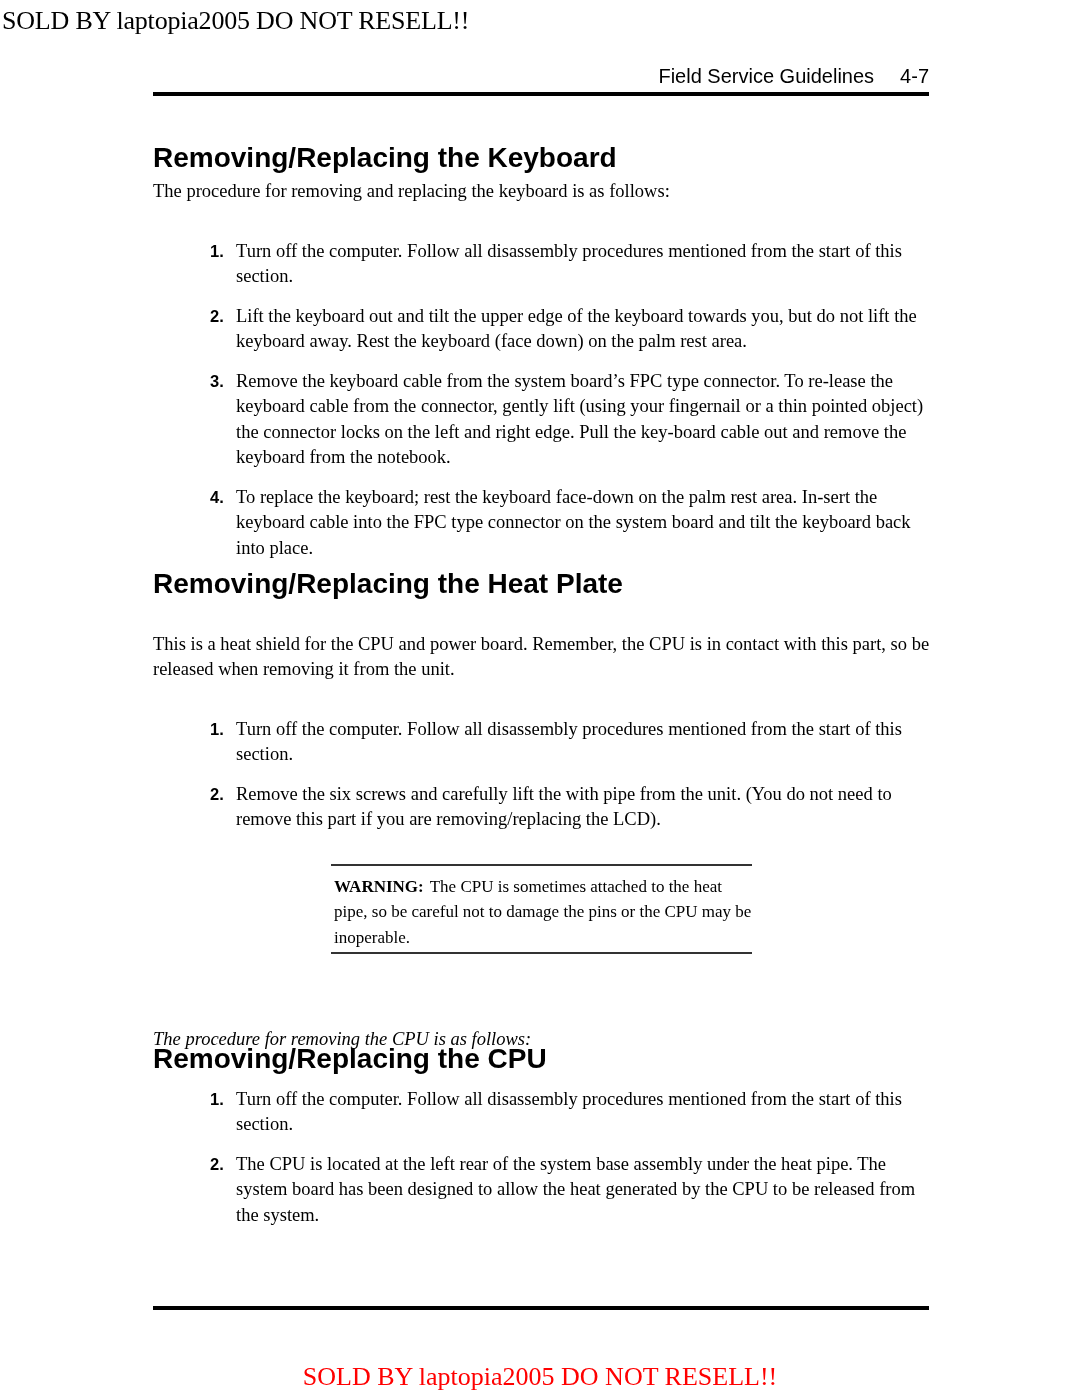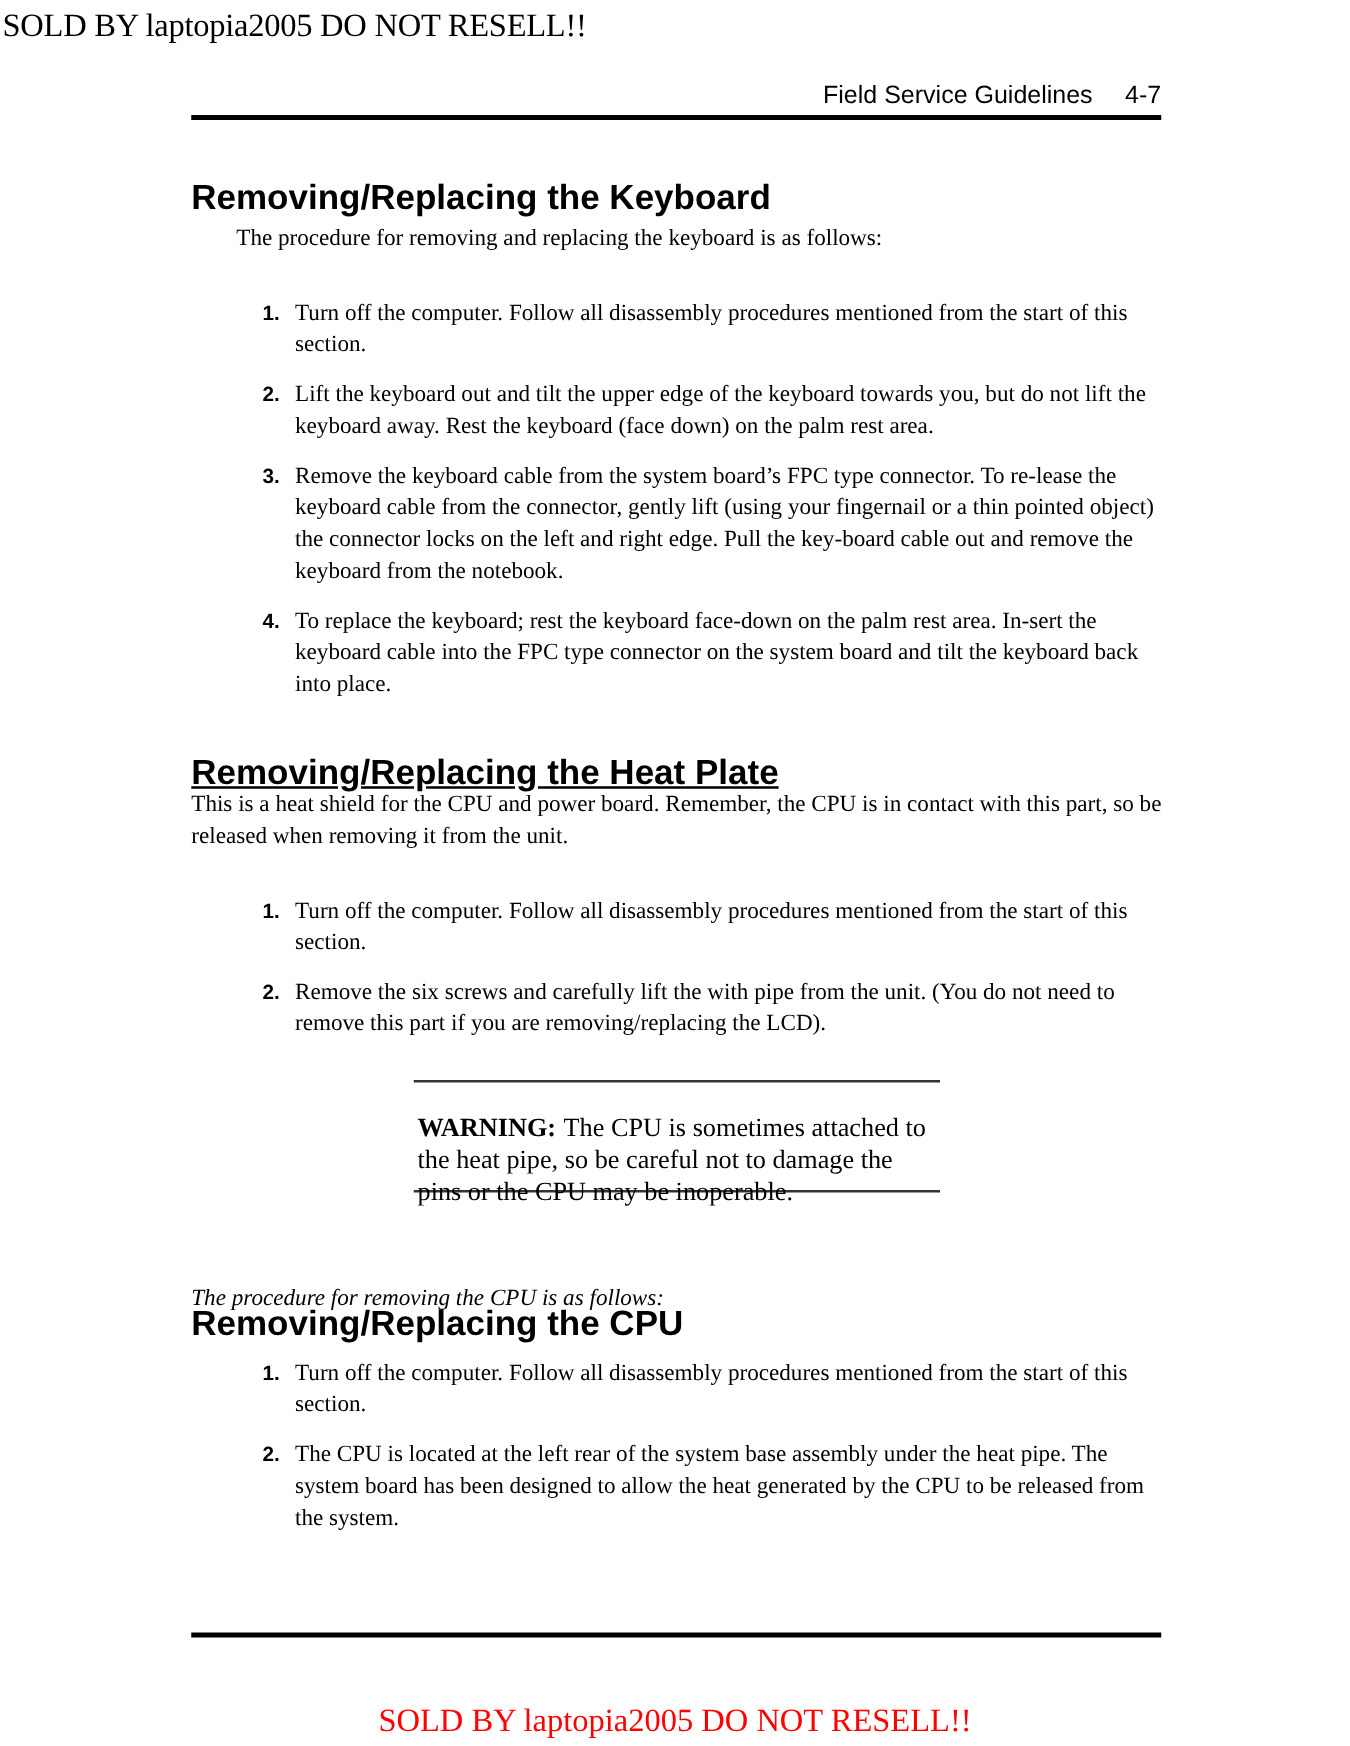--- a/index.html
+++ b/index.html
@@ -91,63 +91,63 @@
       font-weight: bold;
       font-size: 16.5px;
     }
     .warning {
       position: absolute;
       left: 331px;
       top: 864px;
       width: 421px;
       border-top: 2px solid #333;
       border-bottom: 2px solid #333;
-      padding: 24px 0 4px 3px;
+      padding: 8px 0 4px 3px;
       box-sizing: border-box;
       height: 90px;
       font-family: "Liberation Serif", serif;
-      font-size: 21px;
+      font-size: 17px;
       line-height: 25.3px;
     }
     .warning .label {
       font-weight: bold;
       margin-right: 6px;
     }
   </style>
 </head>
 <body>
 
 <div class="watermark-top">SOLD BY laptopia2005 DO NOT RESELL!!</div>
 
 <div class="running-header">
   <span>Field Service Guidelines</span><span class="page-num">4-7</span>
 </div>
 <div class="rule top"></div>
 
 <div class="heading" style="top:142px;">Removing/Replacing the Keyboard</div>
-<div class="para" style="top:179px;margin-left:36px;">The procedure for removing and replacing the keyboard is as follows:</div>
+<div class="para" style="top:179px;">The procedure for removing and replacing the keyboard is as follows:</div>
 
 <div class="step" style="top:239px;">
   <span class="num">1.</span>
   <span>Turn off the computer. Follow all disassembly procedures mentioned from the start of this section.</span>
 </div>
 <div class="step" style="top:304px;">
   <span class="num">2.</span>
   <span>Lift the keyboard out and tilt the upper edge of the keyboard towards you, but do not lift the keyboard away. Rest the keyboard (face down) on the palm rest area.</span>
 </div>
 <div class="step" style="top:369px;">
   <span class="num">3.</span>
   <span>Remove the keyboard cable from the system board’s FPC type connector. To re-lease the keyboard cable from the connector, gently lift (using your fingernail or a thin pointed object) the connector locks on the left and right edge. Pull the key-board cable out and remove the keyboard from the notebook.</span>
 </div>
 <div class="step" style="top:485px;">
   <span class="num">4.</span>
   <span>To replace the keyboard; rest the keyboard face-down on the palm rest area. In-sert the keyboard cable into the FPC type connector on the system board and tilt the keyboard back into place.</span>
 </div>
 
-<div class="heading" style="top:602px;text-decoration:underline;">Removing/Replacing the Heat Plate</div>
+<div class="heading" style="top:568px;">Removing/Replacing the Heat Plate</div>
 <div class="para" style="top:632px;">This is a heat shield for the CPU and power board. Remember, the CPU is in contact with this part, so be released when removing it from the unit.</div>
 
 <div class="step" style="top:717px;">
   <span class="num">1.</span>
   <span>Turn off the computer. Follow all disassembly procedures mentioned from the start of this section.</span>
 </div>
 <div class="step" style="top:782px;">
   <span class="num">2.</span>
   <span>Remove the six screws and carefully lift the with pipe from the unit. (You do not need to remove this part if you are removing/replacing the LCD).</span>
 </div>

